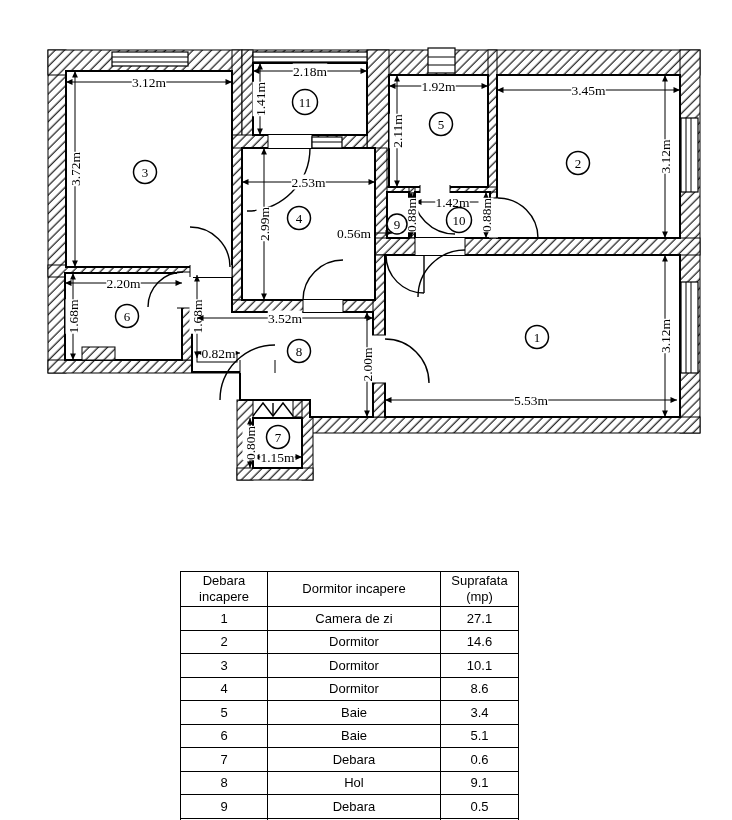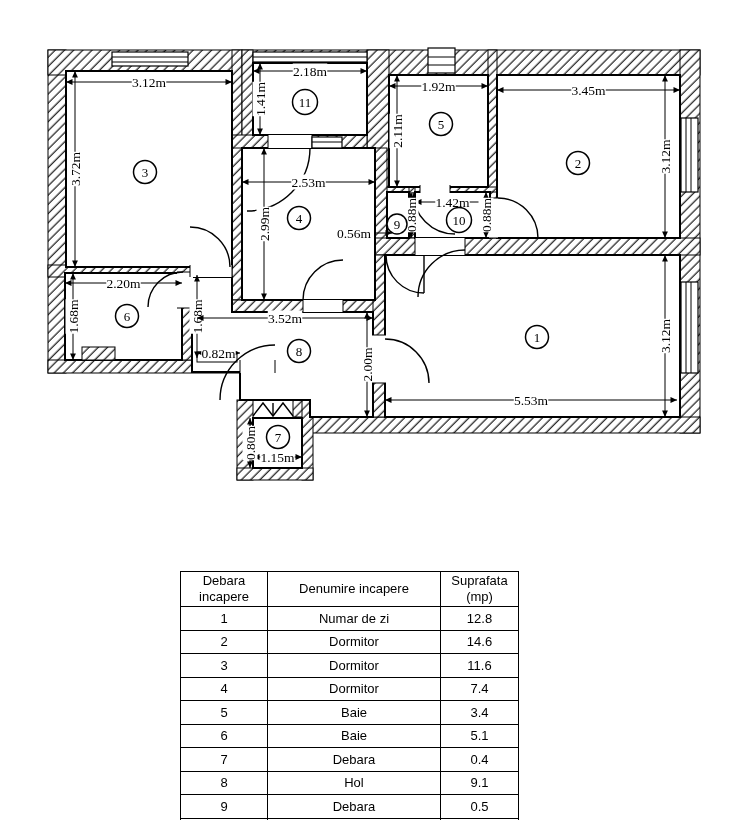--- a/index.html
+++ b/index.html
@@ -375,60 +375,60 @@
   <table id="rooms-table">
     <colgroup>
         <col class="c1">
         <col class="c2">
         <col class="c3">
       </colgroup>
     <thead>
         <tr>
           <th>Debara
 incapere</th>
-          <th>Denumire incapere</th>
+          <th>Dormitor incapere</th>
           <th>Suprafata
 (mp)</th>
         </tr>
       </thead>
     <tbody>
         <tr>
           <td>1</td>
-          <td>Numar de zi</td>
-          <td>12.8</td>
+          <td>Camera de zi</td>
+          <td>27.1</td>
         </tr>
         <tr>
           <td>2</td>
           <td>Dormitor</td>
           <td>14.6</td>
         </tr>
         <tr>
           <td>3</td>
           <td>Dormitor</td>
-          <td>11.6</td>
+          <td>10.1</td>
         </tr>
         <tr>
           <td>4</td>
           <td>Dormitor</td>
-          <td>7.4</td>
+          <td>8.6</td>
         </tr>
         <tr>
           <td>5</td>
           <td>Baie</td>
           <td>3.4</td>
         </tr>
         <tr>
           <td>6</td>
           <td>Baie</td>
           <td>5.1</td>
         </tr>
         <tr>
           <td>7</td>
           <td>Debara</td>
-          <td>0.4</td>
+          <td>0.6</td>
         </tr>
         <tr>
           <td>8</td>
           <td>Hol</td>
           <td>9.1</td>
         </tr>
         <tr>
           <td>9</td>
           <td>Debara</td>
           <td>0.5</td>

